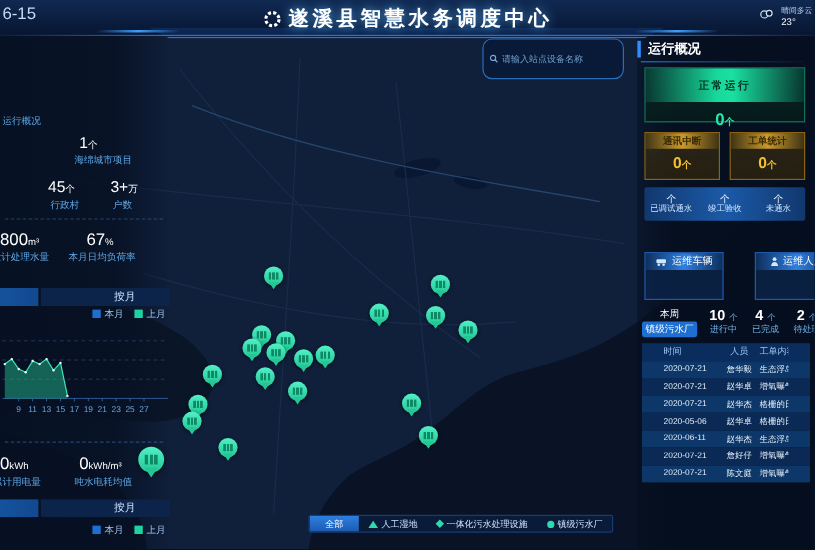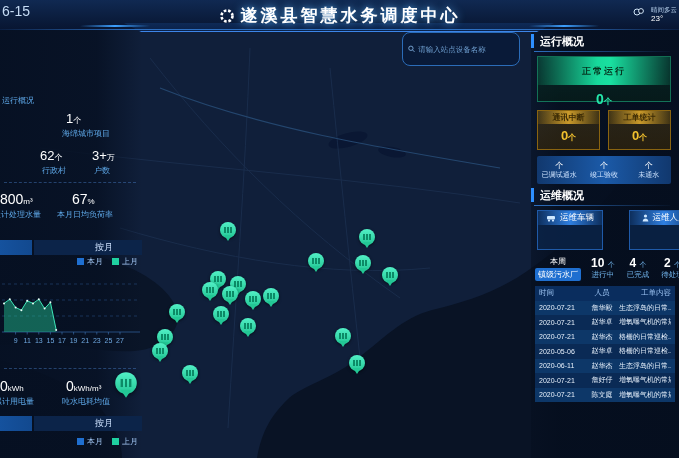--- a/index.html
+++ b/index.html
@@ -74,21 +74,21 @@
 .r-val .u{font-size:8px;color:#cfe4ff;font-weight:normal}
 .wo-row{position:absolute;left:4px;width:150px;height:28px;display:flex;align-items:center}
 .wo-period-wrap{display:flex;flex-direction:column;align-items:center;margin-right:4px}
 .wo-period{font-size:8px;color:#fff}
 .wo-title{font-size:8px;color:#fff;background:#1f6fd0;padding:1px 3px;border-radius:2px;margin-top:1px;white-space:nowrap}
 .wo-stat{display:flex;flex-direction:column;align-items:center;margin:0 6px;line-height:1.15}
 .wo-v{font-size:12px;font-weight:bold;color:#fff;white-space:nowrap}
 .wo-v .u{font-size:7px;color:#6fb1e8;font-weight:normal}
 .wo-l{font-size:7.5px;color:#6fb1e8;white-space:nowrap}
 #wo-table{position:absolute;left:4px;top:258px;width:140px}
-.trow{display:grid;grid-template-columns:46px 34px 1fr;height:14.5px;align-items:center;font-size:7px;color:#e6f0fb;padding:0 4px}
+.trow{display:grid;grid-template-columns:46px 34px 1fr;height:14.5px;align-items:center;font-size:7px;color:#e6f0fb;padding:0 18px}
 .trow.thead{background:#0a2d5e;color:#9fc6f5;font-size:7.5px}
 .trow.even{background:#0d3768}
 .trow.odd{background:#0a2a55}
 .trow div{white-space:nowrap;overflow:hidden}
 .trow div:nth-child(2){text-align:center}
 .trow div:nth-child(3){text-align:right}
 </style>
 </head>
 <body>
 
@@ -204,21 +204,21 @@
     </svg>
     <input type="text" placeholder="请输入站点设备名称" style="">
   </div>
 
   <div id="left-panel">
     <span class="sl abs" style="left:2px;top:67px">运行概况</span>
 
     <span class="bv abs" style="left:66px;top:83px"><span>1</span><span class="bu">个</span></span>
     <span class="sl abs" style="left:62px;top:100px">海绵城市项目</span>
 
-    <span class="bv abs" style="left:40px;top:120px"><span>62</span><span class="bu">个</span></span>
+    <span class="bv abs" style="left:40px;top:120px"><span>45</span><span class="bu">个</span></span>
     <span class="sl abs" style="left:42px;top:137px">行政村</span>
 
     <span class="bv abs" style="left:92px;top:120px"><span>3+</span><span class="bu">万</span></span>
     <span class="sl abs" style="left:94px;top:137px">户数</span>
 
     <div class="sep" style="top:154px"></div>
 
     <span class="bv lg abs" style="left:0;top:163px"><span>800</span><span class="bu">m³</span></span>
     <span class="sl abs" style="left:-7px;top:181px">设计处理水量</span>
     <span class="bv lg abs" style="left:72px;top:163px"><span>67</span><span class="bu">%</span></span>
@@ -330,21 +330,20 @@
       <div class="bs-item">
         <span class="bs-u">个</span>
         <span class="bs-l">竣工验收</span>
       </div>
       <div class="bs-item">
         <span class="bs-u">个</span>
         <span class="bs-l">未通水</span>
       </div>
     </div>
 
-    <div class="sec-title" style="top:160px">运维概况</div>
 
     <div class="r-box" style="left:6px;top:182px;width:66px">
       <div class="r-head">
         <svg width="10" height="7" viewBox="0 0 10 7">
           <rect x="1" y="1" width="8" height="3.4" rx="1" fill="#cfe8ff"></rect>
           <circle cx="3" cy="5.6" r="1.1" fill="#cfe8ff"></circle>
           <circle cx="7" cy="5.6" r="1.1" fill="#cfe8ff"></circle>
         </svg>
         <span>运维车辆</span>
       </div>
@@ -416,14 +415,31 @@
           <div>增氧曝气机的常规...</div>
         </div>
         <div class="trow even">
           <div>2020-07-21</div>
           <div>陈文庭</div>
           <div>增氧曝气机的常规...</div>
         </div>
       </div>
   </div>
 
+  <div id="filterbar">
+      <div class="f-item active">
+        <span>全部</span>
+      </div>
+      <div class="f-item">
+        <span class="f-ico tri"></span>
+        <span>人工湿地</span>
+      </div>
+      <div class="f-item">
+        <span class="f-ico dia"></span>
+        <span>一体化污水处理设施</span>
+      </div>
+      <div class="f-item">
+        <span class="f-ico dot"></span>
+        <span>镇级污水厂</span>
+      </div>
+    </div>
 
 </div>
 
 </body></html>

